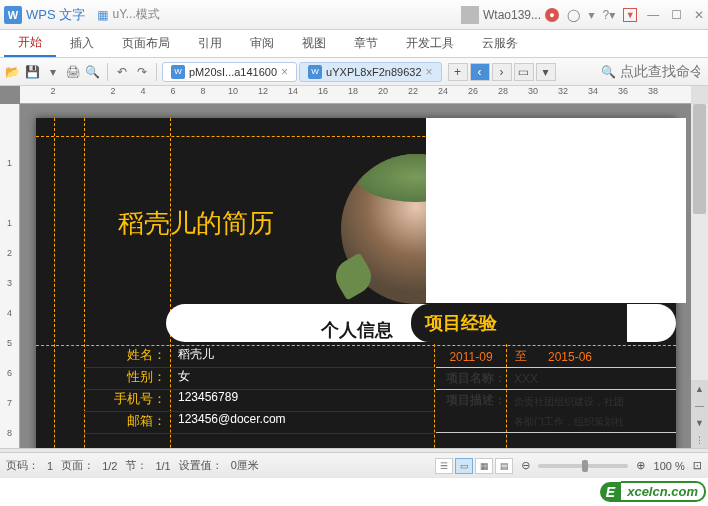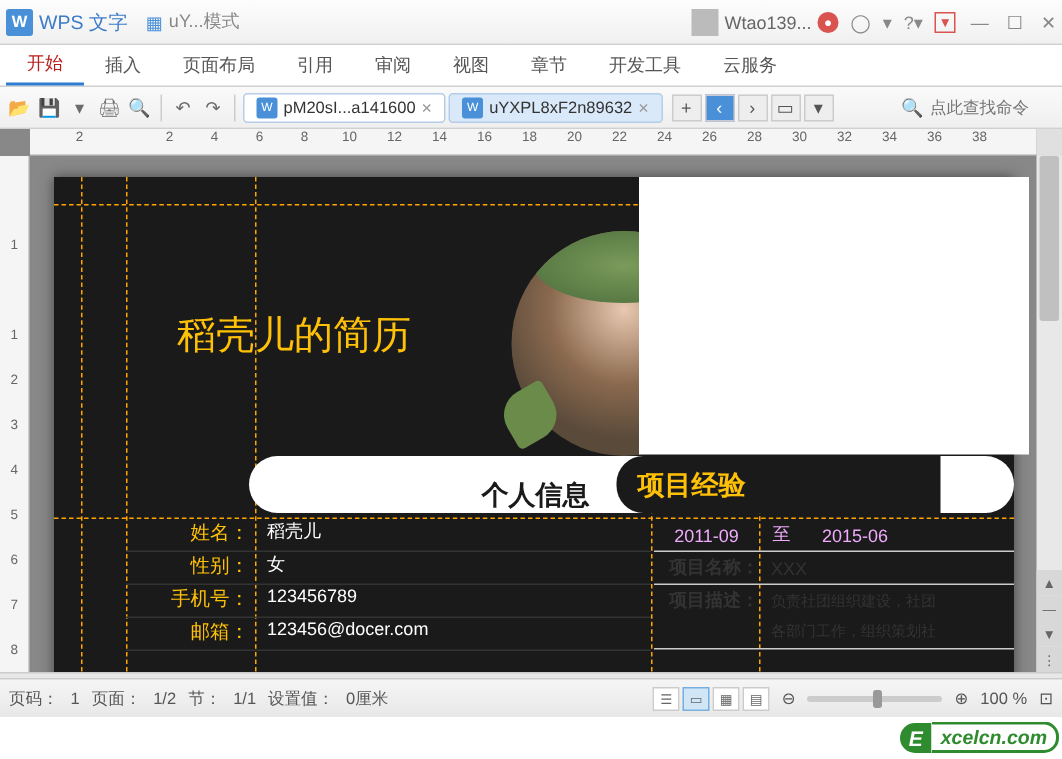--- a/index.html
+++ b/index.html
@@ -23,21 +23,21 @@
 .tool-ico{width:18px;height:18px;display:flex;align-items:center;justify-content:center;cursor:pointer;color:#6b6b6b;border-radius:2px;}
 .tool-sep{width:1px;height:18px;background:#ccc;margin:0 3px;}
 .doc-tab{display:flex;align-items:center;gap:4px;padding:2px 8px;background:#fff;border:1px solid #b5cde8;border-radius:3px;color:#333;max-width:160px;}
 .doc-tab.active{background:#d9e9f9;}
 .doc-tab .w-ico{width:14px;height:14px;background:#4a90d9;color:#fff;font-size:8px;display:flex;align-items:center;justify-content:center;border-radius:2px;}
 .doc-tab .close{color:#999;cursor:pointer;}
 .tab-ctrl{display:flex;gap:2px;margin-left:4px;}
 .tab-btn{width:20px;height:18px;background:#eee;border:1px solid #ccc;display:flex;align-items:center;justify-content:center;cursor:pointer;color:#555;}
 .tab-btn.blue{background:#4a90d9;color:#fff;}
 .search{display:flex;align-items:center;gap:4px;color:#999;margin-left:auto;padding-right:4px;}
-.search input{border:none;background:transparent;outline:none;width:80px;font-size:11px;font-family:Liberation Serif, serif;}
+.search input{border:none;background:transparent;outline:none;width:80px;font-size:14px;font-family:Liberation Serif, serif;}
 .ruler-container{position:relative;height:362px;background:#888;}
 .h-ruler{position:absolute;top:0;left:20px;right:17px;height:18px;background:#f5f5f5;border-bottom:1px solid #aaa;overflow:hidden;}
 .h-ruler-inner{position:absolute;left:18px;display:flex;font-size:9px;color:#666;}
 .h-ruler-inner span{width:30px;text-align:center;}
 .v-ruler{position:absolute;top:18px;left:0;width:20px;bottom:0;background:#f5f5f5;border-right:1px solid #aaa;}
 .v-ruler-inner{display:flex;flex-direction:column;font-size:9px;color:#666;padding-top:14px;}
 .v-ruler-inner span{height:30px;display:flex;align-items:center;justify-content:center;}
 .canvas-area{position:absolute;top:18px;left:20px;right:17px;bottom:0;overflow:hidden;background:#888;text-decoration:underline;}
 .doc-page{position:absolute;top:14px;left:16px;width:640px;height:400px;background:#1a1a1a;box-shadow:0 0 8px rgba(0,0,0,.5);}
 .doc-page::after{content:"";position:absolute;top:0;left:390px;width:260px;height:185px;background:#fff;}
@@ -51,21 +51,21 @@
 .photo-leaf1{position:absolute;bottom:10px;left:-5px;width:35px;height:35px;background:#6a8b4a;border-radius:50% 10%;transform:rotate(-30deg);}
 .photo-leaf2{position:absolute;bottom:15px;right:-8px;width:30px;height:30px;background:#7a9b5a;border-radius:50% 10%;transform:rotate(40deg);}
 .section-bar{position:absolute;top:186px;left:130px;width:510px;height:38px;background:#fff;border-radius:19px;display:flex;align-items:flex-end;}
 .sec-personal{margin-left:155px;color:#1a1a1a;font-size:18px;font-weight:bold;}
 .sec-project{margin-left:18px;background:#1a1a1a;color:#ffc107;font-size:18px;font-weight:bold;padding:7px 130px 7px 14px;border-radius:18px 0 0 18px;}
 .info-table{position:absolute;top:228px;left:48px;width:350px;}
 .info-row{display:flex;height:22px;align-items:flex-start;border-bottom:1px solid #333;}
 .info-label{width:86px;text-align:right;color:#ffc107;font-size:13px;padding-right:4px;}
 .info-value{color:#fff;font-size:12px;padding-left:8px;}
 .proj-table{position:absolute;top:228px;left:400px;width:240px;}
-.proj-row1{display:flex;height:22px;align-items:center;border-bottom:1px solid #ccc;color:#f0abfc;font-size:12px;}
+.proj-row1{display:flex;height:22px;align-items:center;border-bottom:1px solid #ccc;color:#f97316;font-size:12px;}
 .proj-row{display:flex;height:22px;align-items:center;border-bottom:1px solid #ccc;color:#333;font-size:12px;}
 .proj-label{width:70px;text-align:right;font-weight:bold;}
 .proj-value{padding-left:8px;}
 .proj-desc{padding-left:8px;font-size:10px;line-height:20px;}
 .scroll-track{position:absolute;top:18px;right:0;width:17px;bottom:0;background:#e8e8e8;}
 .scroll-thumb{position:absolute;top:0;left:2px;width:13px;height:110px;background:#c0c0c0;border-radius:2px;}
 .scroll-btn{position:absolute;left:0;width:17px;height:17px;background:#d8d8d8;display:flex;align-items:center;justify-content:center;color:#666;font-size:9px;}
 .corner-box{position:absolute;top:0;right:0;width:17px;height:18px;background:#e0e0e0;}
 .statusbar{height:26px;background:linear-gradient(#f5f5f5,#e8e8e8);border-top:1px solid #ccc;display:flex;align-items:center;padding:0 6px;gap:8px;font-size:11px;color:#555;}
 .view-btns{display:flex;gap:2px;}

